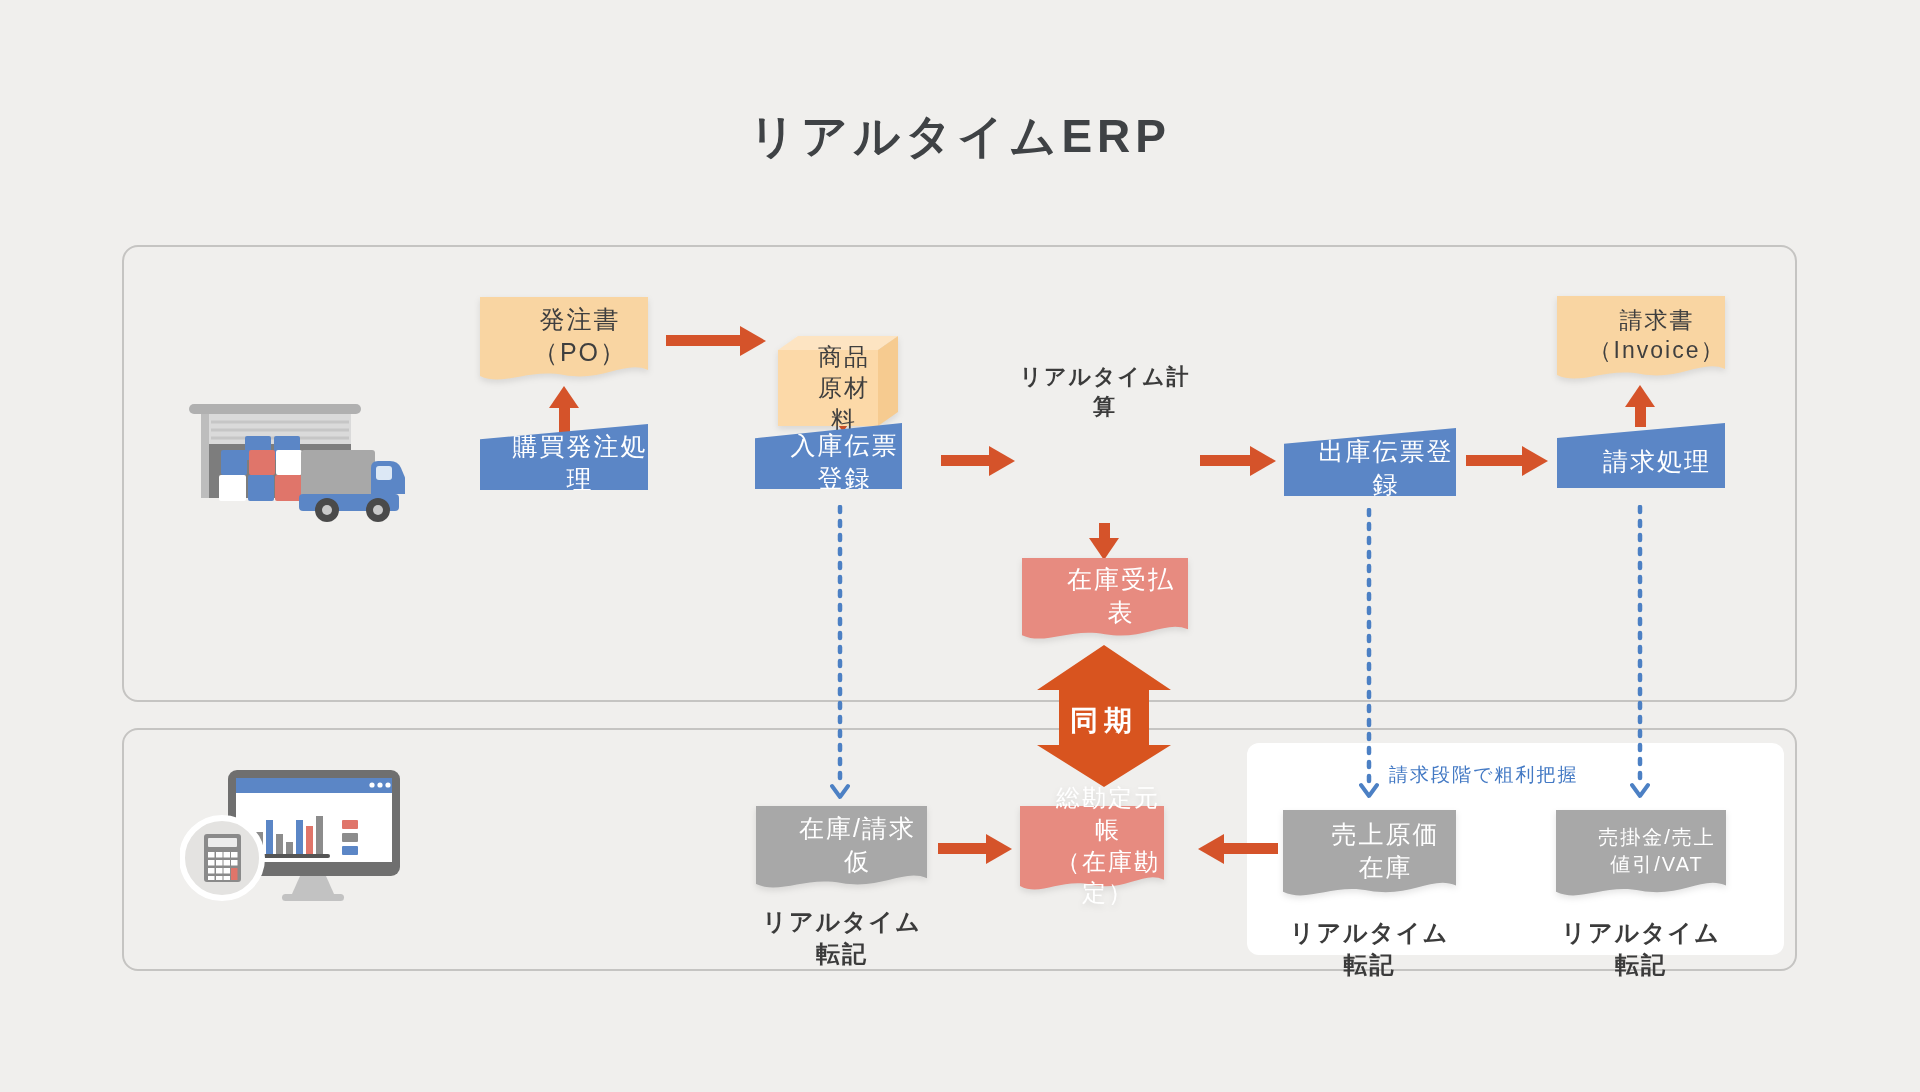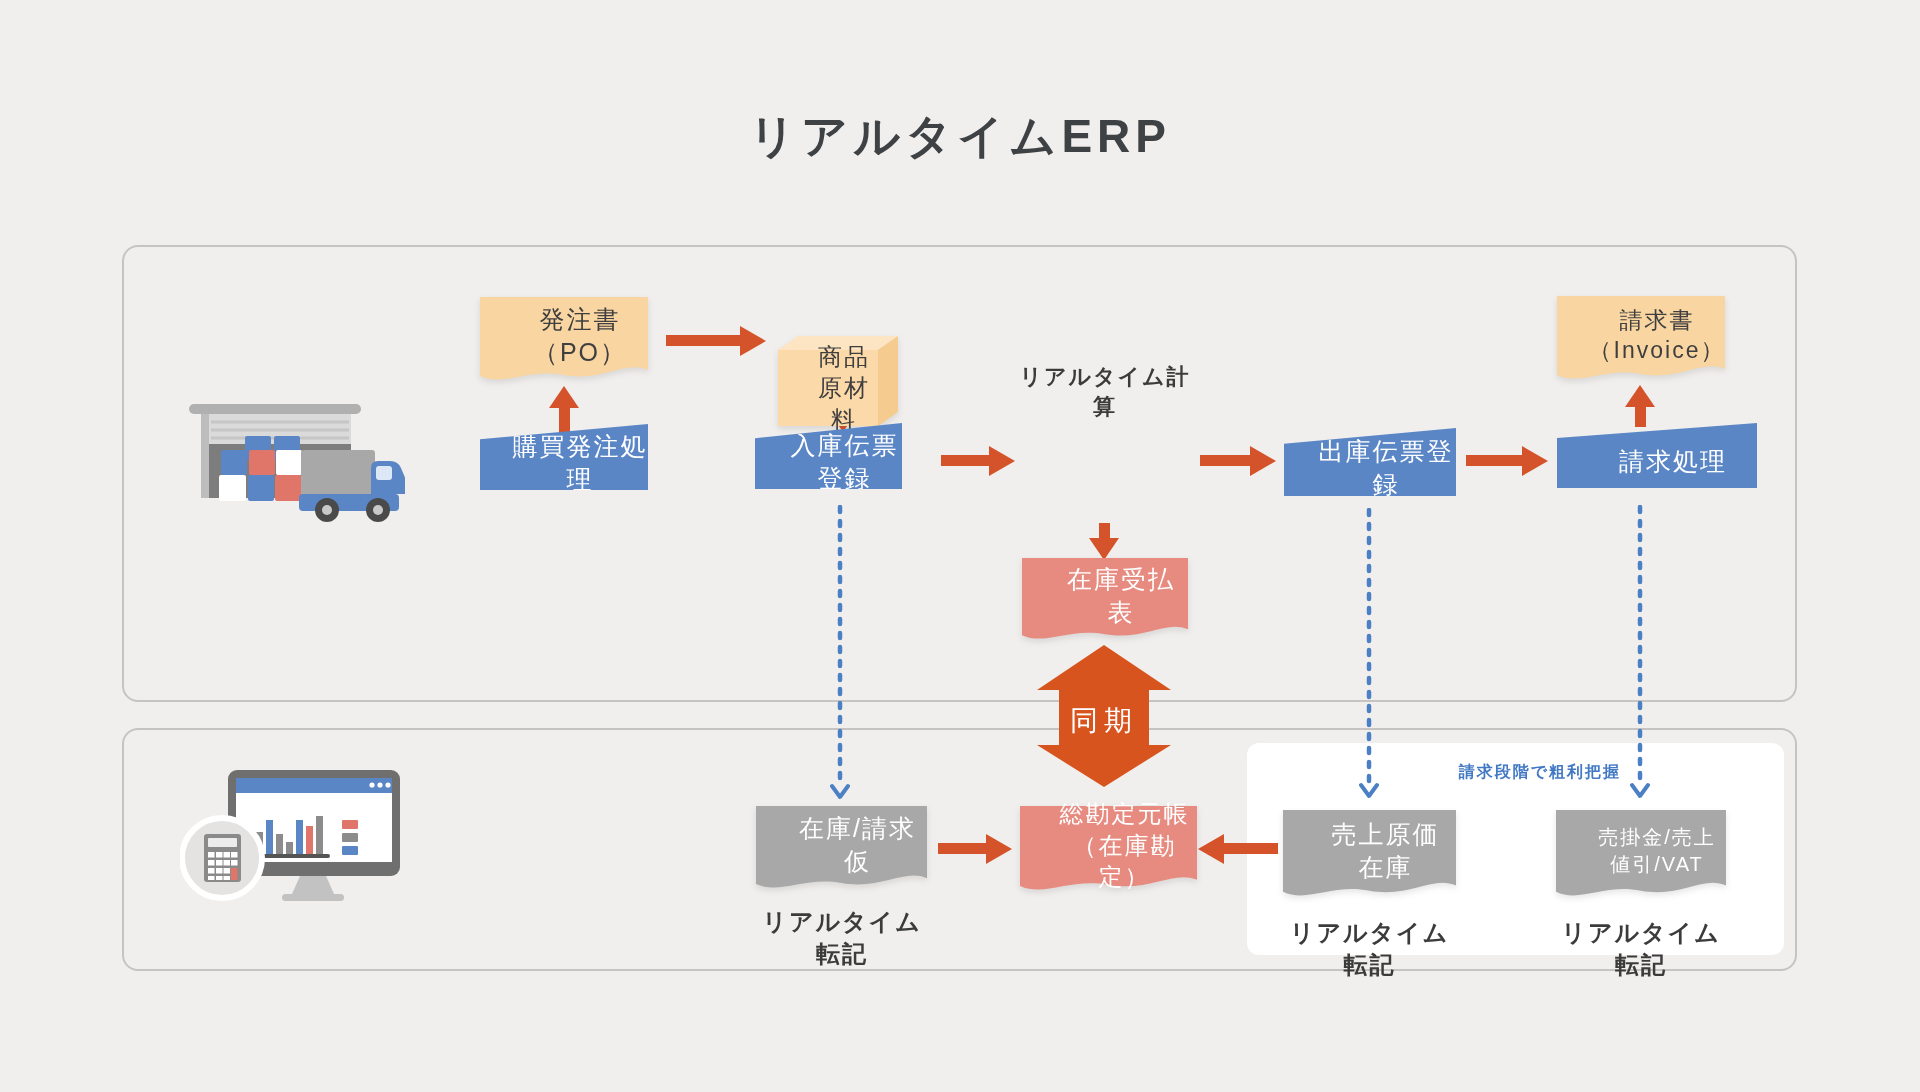--- a/index.html
+++ b/index.html
@@ -48,25 +48,25 @@
               border-bottom:15px solid transparent;border-left:26px solid var(--arrow-orange);}
   .head-left{position:absolute;width:0;height:0;border-top:15px solid transparent;
              border-bottom:15px solid transparent;border-right:26px solid var(--arrow-orange);}
   .head-up{position:absolute;width:0;height:0;border-left:15px solid transparent;
            border-right:15px solid transparent;border-bottom:22px solid var(--arrow-orange);}
   .head-down{position:absolute;width:0;height:0;border-left:15px solid transparent;
              border-right:15px solid transparent;border-top:22px solid var(--arrow-orange);}
 
   .white-box{position:absolute;background:var(--white);border-radius:12px;}
 
-  .gross-label{position:absolute;text-align:right;font-size:16px;font-weight:700;
+  .gross-label{position:absolute;text-align:left;font-size:19px;font-weight:400;
                letter-spacing:2px;color:var(--label-blue);}
 
   .sync-text{position:absolute;width:100%;text-align:center;color:var(--white);
-             font-size:28px;font-weight:400;letter-spacing:6px;}
+             font-size:28px;font-weight:700;letter-spacing:6px;}
 </style>
 </head>
 <body>
 
 <div id="canvas">
 
   <div class="title">リアルタイムERP</div>
 
   <div class="panel" style="left:122px;top:245px;width:1675px;height:457px;"></div>
   <div class="panel" style="left:122px;top:728px;width:1675px;height:243px;"></div>
@@ -229,21 +229,21 @@
 
   <div class="flag" style="left:480px;top:424px;width:168px;height:66px;">
     <div class="label white">購買発注処理</div>
   </div>
   <div class="flag" style="left:755px;top:423px;width:147px;height:66px;">
     <div class="label white">入庫伝票登録</div>
   </div>
   <div class="flag" style="left:1284px;top:428px;width:172px;height:68px;">
     <div class="label white">出庫伝票登録</div>
   </div>
-  <div class="flag" style="left:1557px;top:423px;width:200px;height:65px;">
+  <div class="flag" style="left:1557px;top:423px;width:168px;height:65px;">
     <div class="label white">請求処理</div>
   </div>
 
   <div class="small-label" style="left:1013px;top:362px;width:184px;">リアルタイム計算</div>
 
   <div class="doc" style="left:1022px;top:558px;width:166px;height:84px;">
     <svg viewBox="0 0 170 86" preserveAspectRatio="none">
         <path d="M0 0 H170 V73 C147 63 125 85 85 78 C48 71 24 90 0 79 Z" style="fill:var(--doc-salmon)"></path>
       </svg>
     <div class="label white">在庫受払表</div>
@@ -257,21 +257,21 @@
   </div>
 
   <div class="doc" style="left:756px;top:806px;width:171px;height:85px;">
     <svg viewBox="0 0 170 86" preserveAspectRatio="none">
         <path d="M0 0 H170 V73 C147 63 125 85 85 78 C48 71 24 90 0 79 Z" style="fill:var(--doc-gray)"></path>
       </svg>
     <div class="label white">在庫/請求仮</div>
   </div>
   <div class="posting-label" style="left:752px;top:906px;width:180px;">リアルタイム転記</div>
 
-  <div class="doc" style="left:1020px;top:806px;width:177px;height:87px;">
+  <div class="doc" style="left:1020px;top:806px;width:144px;height:87px;">
     <svg viewBox="0 0 170 86" preserveAspectRatio="none">
         <path d="M0 0 H170 V73 C147 63 125 85 85 78 C48 71 24 90 0 79 Z" style="fill:var(--doc-salmon)"></path>
       </svg>
     <div class="label white" style="font-size:24px;">総勘定元帳
 （在庫勘定）</div>
   </div>
 
   <div class="gross-label" style="left:1389px;top:762px;width:232px;">請求段階で粗利把握</div>
 
   <div class="doc" style="left:1283px;top:810px;width:173px;height:89px;text-decoration:underline;">

